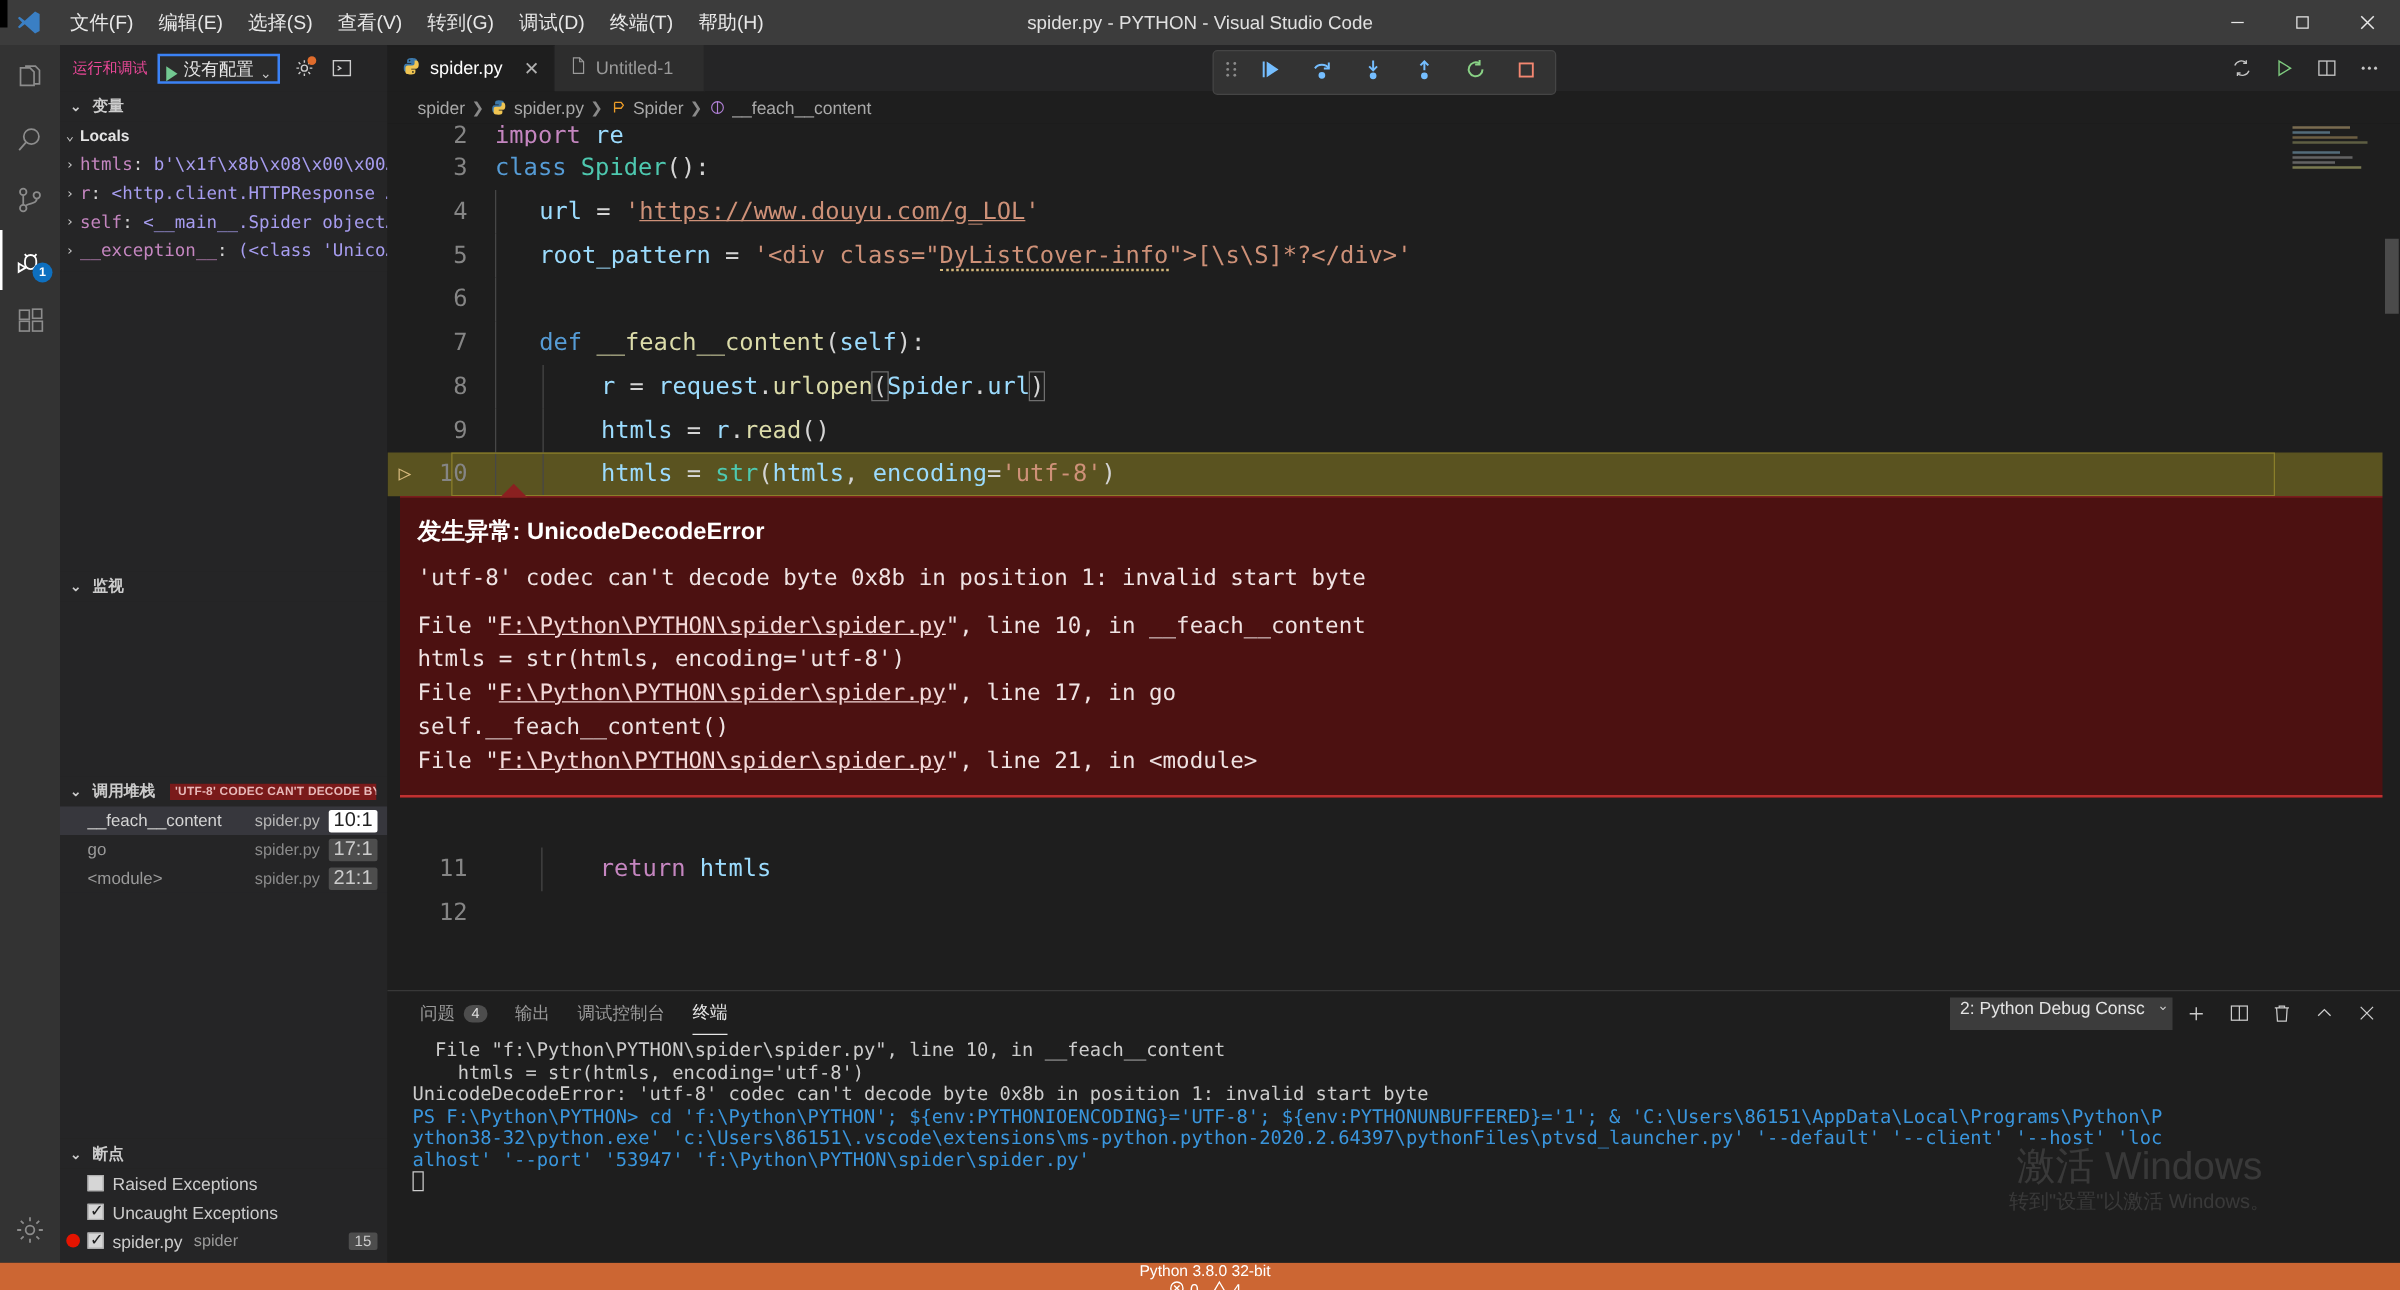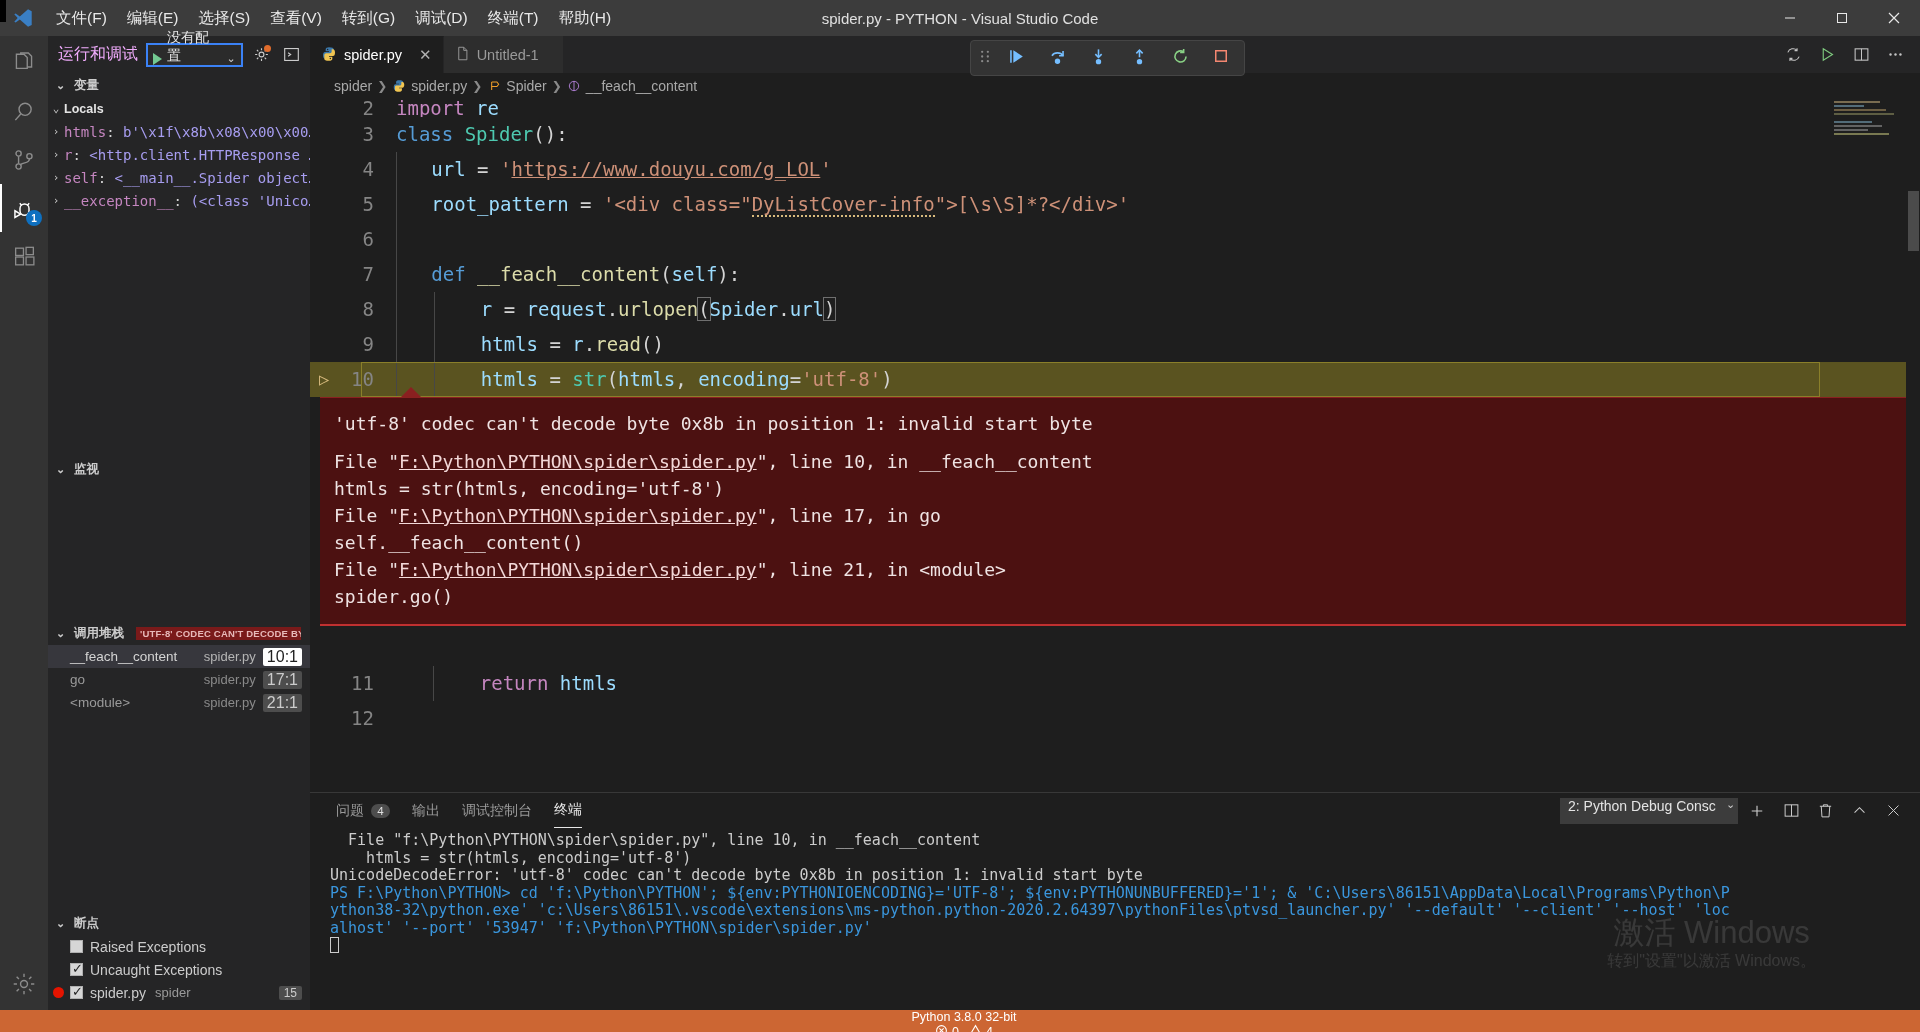--- a/index.html
+++ b/index.html
@@ -53,21 +53,21 @@
     display:flex; align-items:center; justify-content:center; font-weight:600;
   }
   .act-bottom { margin-top:auto; padding-bottom:4px; }
 
   
   .sidebar { width: 262px; min-width:262px; background: #252526; display:flex; flex-direction:column; }
   .sb-header {
     height: 37px; display:flex; align-items:center; padding: 0 8px 0 10px; gap:8px;
     font-size: 13.5px; color:#cccccc;
   }
-  .sb-header .lbl { font-size: 16px; color:#f0abfc; white-space:nowrap; }
+  .sb-header .lbl { font-size: 12px; color:#ec4899; white-space:nowrap; }
   .cfg-select {
     display:flex; align-items:flex-end; gap:5px; border:2px solid #3b82f6;
     height:24px; padding:0 5px; background:#3c3c3c44; font-size:14px; color:#e6e6e6; cursor:pointer;
   }
   .play-tri { width:0;height:0;border-left:9px solid #73c991;border-top:6px solid transparent;border-bottom:6px solid transparent; }
   .chev { font-size: 11px; color:#cfcfcf; }
   .sb-hdr-icon { width:22px; height:22px; display:flex; align-items:center; justify-content:center; color:#cccccc; position:relative; cursor:pointer;}
   .gear-dot { position:absolute; right:1px; top:1px; width:7px;height:7px;border-radius:50%;background:#e06c2c; }
 
   .section-title {
@@ -549,28 +549,28 @@
           <div class="cline hl">
             <span class="gutter-dbg">▷</span>
             <span class="lnum">10</span>
             <span class="indent-guide"></span>
             <span class="indent-guide" style="margin-left:37px;"></span>
             <span class="ctxt"><span class="k-pln">&nbsp;&nbsp;&nbsp;&nbsp;</span><span class="k-var">htmls</span><span class="k-pln"> = </span><span class="k-cls">str</span><span class="k-pln">(</span><span class="k-var">htmls</span><span class="k-pln">, </span><span class="k-var">encoding</span><span class="k-pln">=</span><span class="k-str">'utf-8'</span><span class="k-pln">)</span></span>
           </div>
 
           <div class="exc-widget" style="top:0; position:relative; margin-top:0;">
             <div class="exc-arrow"></div>
+            <div class="exc-title">发生异常: UnicodeDecodeError</div>
             <div class="exc-msg">'utf-8' codec can't decode byte 0x8b in position 1: invalid start byte</div>
             <div class="exc-tb">
               <div><span>  File "</span><span class="pathlink">F:\Python\PYTHON\spider\spider.py</span><span>", line 10, in __feach__content</span></div>
               <div>    htmls = str(htmls, encoding='utf-8')</div>
               <div><span>  File "</span><span class="pathlink">F:\Python\PYTHON\spider\spider.py</span><span>", line 17, in go</span></div>
               <div>    self.__feach__content()</div>
               <div><span>  File "</span><span class="pathlink">F:\Python\PYTHON\spider\spider.py</span><span>", line 21, in &lt;module&gt;</span></div>
-              <div>    spider.go()</div>
             </div>
           </div>
 
           <div class="cline" style="margin-top:40px;">
             <span class="gutter-dbg"></span>
             <span class="lnum">11</span>
             <span class="indent-guide" style="margin-left:37px;"></span>
             <span class="ctxt"><span class="k-pln">&nbsp;&nbsp;&nbsp;&nbsp;</span><span class="k-kw2">return</span><span class="k-pln"> </span><span class="k-var">htmls</span></span>
           </div>
 

